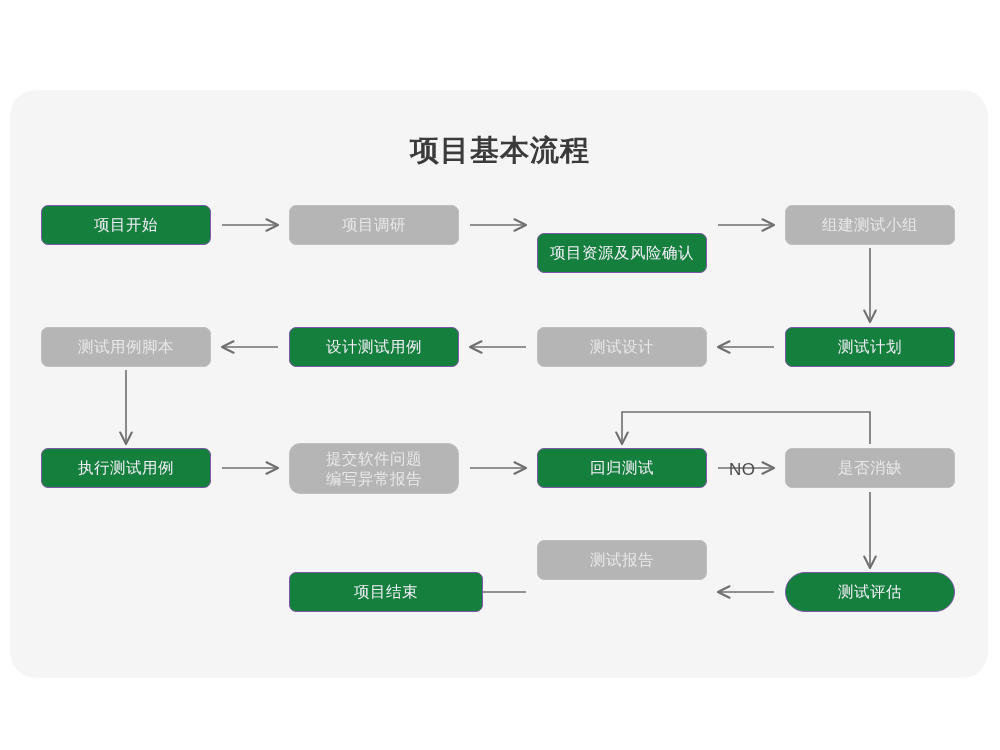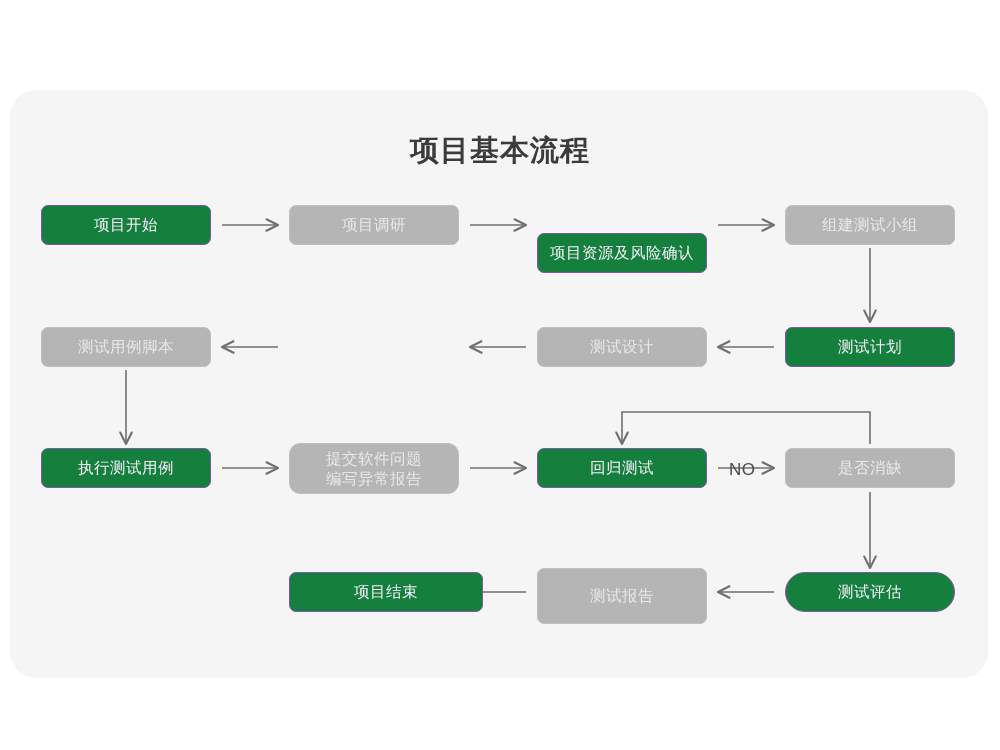--- a/index.html
+++ b/index.html
@@ -138,26 +138,27 @@
 
   <div class="edge-label" style="left:729px; top:412px;">NO</div>
   <div class="edge-label" style="left:879px; top:521px;">YES</div>
 
   <div class="node purple" style="left:41px;  top:205px; width:170px; height:40px;">项目开始</div>
   <div class="node grey" style="left:289px; top:205px; width:170px; height:40px;">项目调研</div>
   <div class="node purple" style="left:537px; top:210px; width:170px; height:40px;margin-top:23px;">项目资源及风险确认</div>
   <div class="node grey" style="left:785px; top:205px; width:170px; height:40px;">组建测试小组</div>
 
   <div class="node grey" style="left:41px;  top:327px; width:170px; height:40px;">测试用例脚本</div>
+  <div class="node purple" style="left:289px; top:327px; width:170px; height:40px;">设计测试用例</div>
   <div class="node grey" style="left:537px; top:327px; width:170px; height:40px;">测试设计</div>
   <div class="node purple" style="left:785px; top:327px; width:170px; height:40px;">测试计划</div>
 
   <div class="node purple" style="left:41px;  top:448px; width:170px; height:40px;">执行测试用例</div>
   <div class="node grey" style="left:289px; top:443px; width:170px; height:51px;border-radius:11px;">提交软件问题
 编写异常报告</div>
   <div class="node purple" style="left:537px; top:448px; width:170px; height:40px;">回归测试</div>
   <div class="node grey" style="left:785px; top:448px; width:170px; height:40px;">是否消缺</div>
 
   <div class="node purple" style="left:289px; top:572px; width:194px; height:40px;">项目结束</div>
-  <div class="node grey" style="left:537px; top:568px; width:170px; height:56px;">测试报告</div>
+  <div class="node grey" style="left:537px; top:540px; width:170px; height:40px;">测试报告</div>
   <div class="node purple" style="left:785px; top:572px; width:170px; height:40px;border-radius:20px;">测试评估</div>
 
 </div>
 
 </body></html>

